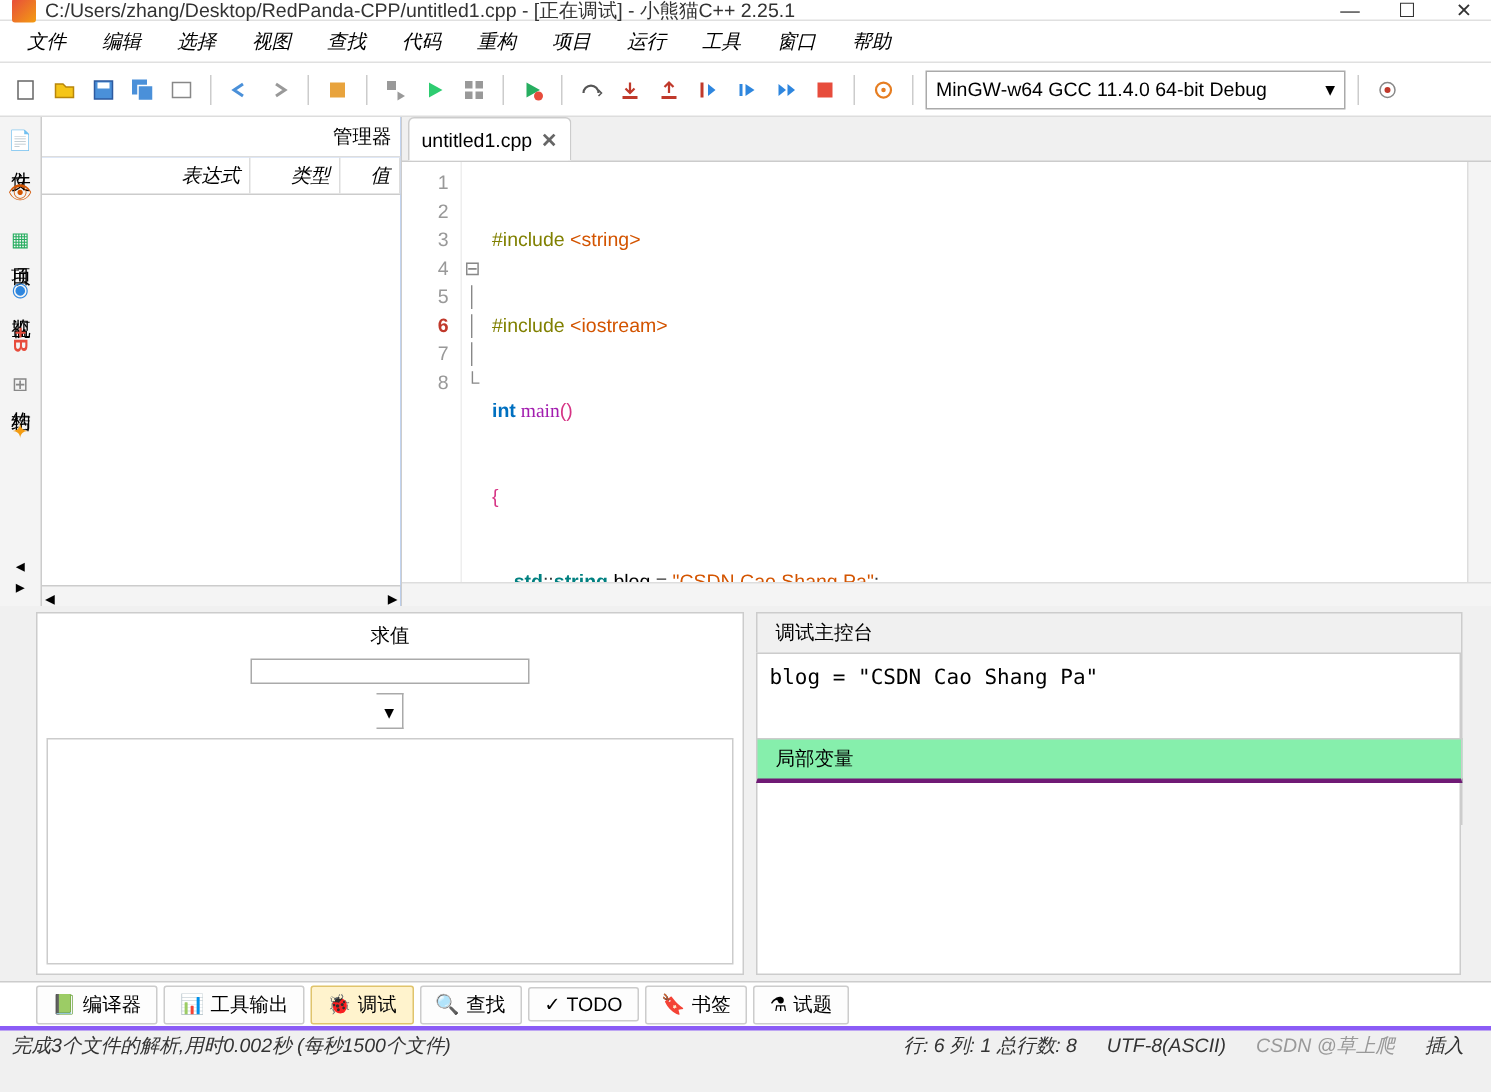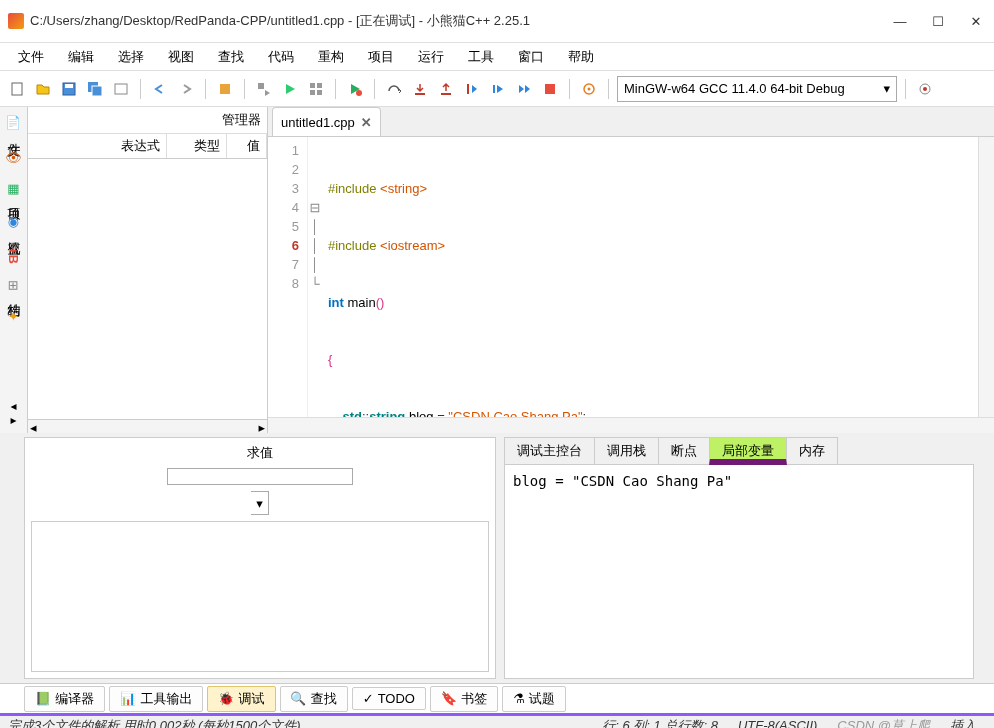--- a/index.html
+++ b/index.html
@@ -1,33 +1,33 @@
 <!DOCTYPE html>
 <html><head>
 <meta charset="utf-8">
 <style>
 * { margin:0; padding:0; box-sizing:border-box; font-family:"Microsoft YaHei",sans-serif; font-size:13px; }
 body { background:#f0f0f0; width:994px; height:728px; overflow:hidden; position:relative; }
-.titlebar { height:43px; background:#fff; display:flex; align-items:center; padding:0 8px; border-bottom:1px solid #e0e0e0;justify-content:center; }
+.titlebar { height:14px; background:#fff; display:flex; align-items:center; padding:0 8px; border-bottom:1px solid #e0e0e0;justify-content:center; }
 .titlebar-icon { width:16px; height:16px; background:linear-gradient(135deg,#e74c3c,#f39c12); border-radius:2px; margin-right:6px; }
 .titlebar-text { flex:1; color:#333; }
 .win-btns { display:flex; gap:18px; }
 .win-btn { width:20px; text-align:center; cursor:pointer; color:#333; }
 .menubar { height:28px; background:#fff; display:flex; align-items:center; padding:0 8px; gap:4px; border-bottom:1px solid #e0e0e0; }
-.menu-item { padding:3px 10px; cursor:pointer; }
+.menu-item { padding:3px 10px; cursor:pointer;font-style:italic; }
 .toolbar { height:36px; background:#fff; display:flex; align-items:center; padding:0 6px; gap:4px; border-bottom:1px solid #ddd; }
 .tb-btn { width:22px; height:22px; display:flex; align-items:center; justify-content:center; cursor:pointer; border-radius:2px; }
 .tb-sep { width:1px; height:20px; background:#ccc; margin:0 4px; }
 .compiler-sel { flex:0 0 280px; height:26px; border:1px solid #aaa; background:#fff; padding:0 6px; display:flex; align-items:center; justify-content:space-between; cursor:pointer; }
 .main-area { display:flex; height:326px; }
 .left-spine { width:28px; background:#f4f4f4; border-right:1px solid #ccc; display:flex; flex-direction:column; align-items:center; padding-top:2px; gap:4px; }
 .spine-tab { writing-mode:vertical-rl; padding:6px 2px; cursor:pointer; font-size:12px; display:flex; align-items:center; gap:2px; }
 .left-panel { width:240px; background:#3b82f6; border-right:1px solid #ccc; display:flex; flex-direction:column;text-align:right; }
 .panel-title { padding:4px 6px; background:#fff; border-bottom:1px solid #ddd; }
-.panel-head { display:flex; border-bottom:1px solid #ccc; background:#fff; }
+.panel-head { display:flex; border-bottom:1px solid #ccc; background:#fff;font-style:italic; }
 .panel-head div { padding:3px 6px; border-right:1px solid #ddd; }
 .ph-expr { flex:1; }
 .ph-type { width:60px; }
 .ph-val { width:40px; }
 .panel-body { flex:1; background:#fff; overflow:auto; }
 .panel-scroll { height:14px; border-top:1px solid #ccc; background:#f4f4f4; position:relative; }
 .editor-wrap { flex:1; display:flex; flex-direction:column; background:#fff; }
 .tabbar { height:30px; display:flex; padding:0 4px; border-bottom:1px solid #ccc; background:#f0f0f0; }
 .file-tab { background:#fff; border:1px solid #ccc; border-bottom:none; padding:4px 8px; border-radius:4px 4px 0 0; display:flex; align-items:center; gap:6px; }
 .tab-close { cursor:pointer; color:#666; font-weight:bold; }
@@ -37,33 +37,33 @@
 .fold-col { width:14px; background:#fff; padding-top:4px; line-height:19px; color:#888; font-size:10px; text-align:center; }
 .code { flex:1; padding:4px 6px; line-height:19px; white-space:pre; position:relative; }
 .code-line { height:19px; }
 .kw { color:#0070c0; font-weight:bold; }
 .type { color:#008080; font-weight:bold; }
 .pre { color:#808000; }
 .str { color:#d35400; }
 .op { color:#333; }
 .brace { color:#d63384; }
 .ns { color:#008080; font-weight:bold; }
-.fn { color:#000000; }
+.fn { color:#a21caf;font-family:Liberation Serif, serif; }
 .ed-scroll-v { width:16px; background:#f4f4f4; border-left:1px solid #ddd; }
 .ed-scroll-h { height:16px; background:#f4f4f4; border-top:1px solid #ddd; }
 .bottom-split { display:flex; height:250px; padding:4px 20px 4px 24px; gap:8px; }
 .eval-panel { flex:1; background:#fff; border:1px solid #ccc; display:flex; flex-direction:column; }
 .eval-head { display:flex; align-items:center; padding:6px; gap:6px;flex-direction:column; }
 .eval-input { flex:1; height:24px; border:1px solid #aaa; padding:0 4px; }
 .eval-drop { width:18px; height:24px; border:1px solid #aaa; border-left:none; display:flex; align-items:center; justify-content:center; cursor:pointer; }
 .eval-body { flex:1; margin:0 6px 6px; border:1px solid #ccc; background:#fff; }
 .debug-panel { flex:1; display:flex; flex-direction:column; }
-.debug-tabs { display:flex; height:28px; }
+.debug-tabs { display:flex; height:28px;flex-direction:column; }
 .dbg-tab { padding:4px 12px; border:1px solid #ccc; background:#f0f0f0; cursor:pointer; margin-right:-1px; }
-.dbg-tab.active { background:#bef264; border-bottom:6px solid #701a75; position:relative; z-index:1; }
+.dbg-tab.active { background:#86efac; border-bottom:3px solid #701a75; position:relative; z-index:1; }
 .debug-body { flex:1; background:#fff; border:1px solid #ccc; margin-top:-1px; padding:8px; font-family:Consolas,monospace; font-size:14px; }
 .bottom-tabs { height:30px; background:#fff; border-top:1px solid #ccc; display:flex; align-items:center; padding:0 24px; gap:4px; }
 .btm-tab { padding:3px 10px; border:1px solid #ccc; background:#fdfdfd; cursor:pointer; display:flex; align-items:center; gap:4px; border-radius:2px; }
 .btm-tab.active { background:#fff3cd; border-color:#e0c46c; }
 .statusbar { height:22px; background:#f0f0f0; border-top:3px solid #8b5cf6; display:flex; align-items:center; padding:0 8px; font-size:12px; color:#333;font-style:italic; }
 .st-left { flex:1; }
 .st-seg { padding:0 10px; }
 svg { display:block; }
 </style>
 </head>

